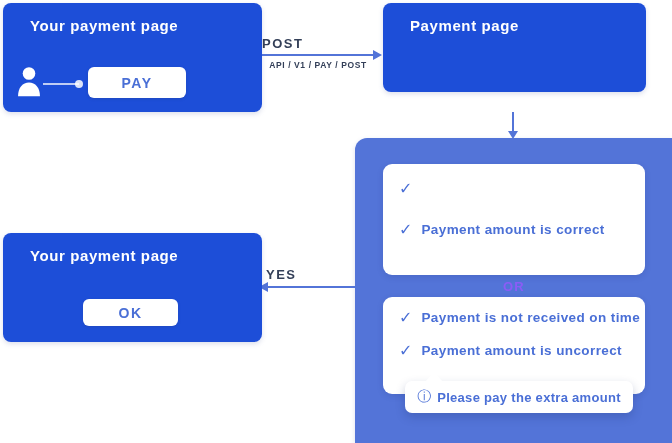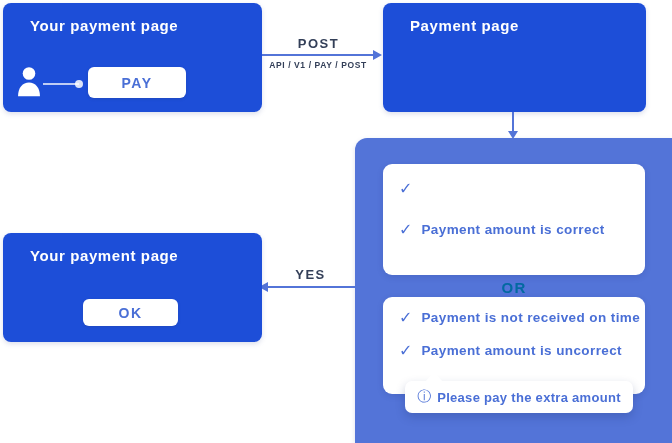--- a/index.html
+++ b/index.html
@@ -42,21 +42,20 @@
     letter-spacing: 1.5px;
     cursor: pointer;
     box-shadow: 0 1px 3px rgba(40, 60, 120, 0.25);
   }
   .edge-line { position: absolute; background: #5374d8; }
   .edge-label {
     position: absolute;
     color: #333f58;
     font-size: 13px;
     letter-spacing: 1.5px;
-    text-align: center;
   }
   .edge-sublabel {
     position: absolute;
     color: #333f58;
     font-size: 8.5px;
     letter-spacing: 0.6px;
     text-align: center;
     white-space: nowrap;
   }
   .arrowhead { position: absolute; width: 0; height: 0; }
@@ -94,22 +93,22 @@
   .check-text {
     color: #4a6fd6;
     font-size: 13.5px;
     letter-spacing: 0.4px;
   }
   #or-label {
     position: absolute;
     left: 383px; top: 279px;
     width: 262px;
     text-align: center;
-    color: #0369a1;
-    font-size: 15px;
+    color: #8b5cf6;
+    font-size: 13px;
     letter-spacing: 1.2px;
   }
   #tooltip {
     position: absolute;
     left: 405px; top: 381px;
     width: 228px; height: 32px;
     background: #ffffff;
     border-radius: 7px;
     box-shadow: 0 4px 10px rgba(30, 50, 110, 0.25);
     display: flex;
@@ -166,21 +165,21 @@
     <div id="person-line"></div>
     <div id="person-line-dot"></div>
     <button class="white-btn" style="left:77px; top:64px; width:98px; height:31px;margin-left:8px;">PAY</button>
   </div>
 
   <div class="edge-label" style="left:262px; top:36px; width:113px;">POST</div>
   <div class="edge-line" style="left:262px; top:54px; width:113px; height:2px;"></div>
   <div class="arrowhead arrow-right" style="left:373px; top:50px;"></div>
   <div class="edge-sublabel" style="left:258px; top:60px; width:120px;">API / V1 / PAY / POST</div>
 
-  <div class="node" style="left:383px; top:3px; width:263px; height:109px;">
+  <div class="node" style="left:383px; top:3px; width:263px; height:89px;">
     <div class="node-title">Payment page</div>
   </div>
 
   <div class="edge-line" style="left:512px; top:112px; width:2px; height:21px;"></div>
   <div class="arrowhead arrow-down" style="left:508px; top:131px;"></div>
 
   <div id="big-box">
 
     <div class="card" style="left:28px; top:26px; width:262px; height:111px;">
       <div class="check-row" style="top:15px;">

